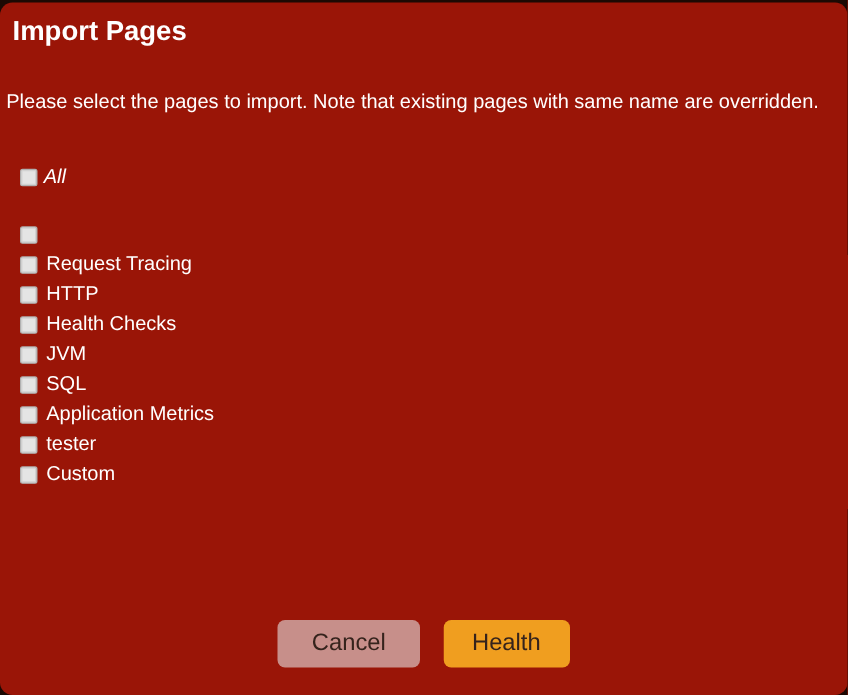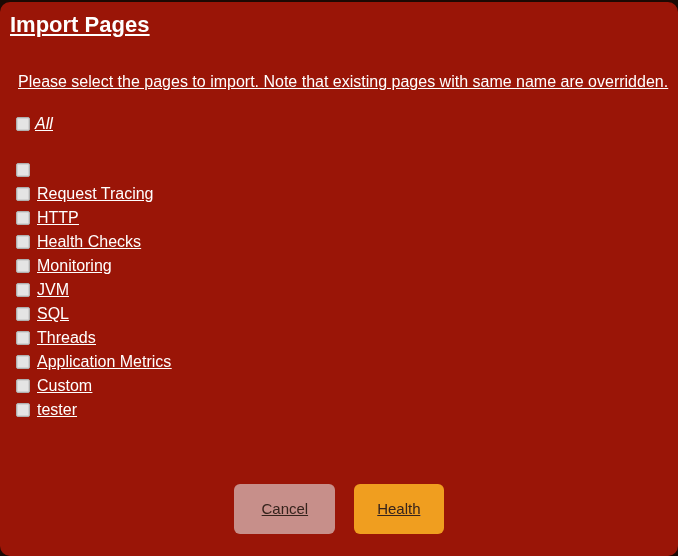--- a/index.html
+++ b/index.html
@@ -5,21 +5,21 @@
   :root{
     --modal_bg:#9a1507;
     --backdrop:#1c0903;
     --text:#ffffff;
     --checkbox_bg:#e4e4e4;
     --checkbox_border:#b0b0b0;
     --cancel_bg:#c78f8a;
     --import_bg:#f09e1f;
     --button_text:#35231c;
   }
-  *{box-sizing:border-box;margin:0;padding:0;text-decoration:underline;}
+  *{box-sizing:border-box;margin:0;padding:0;}
   html,body{width:678px;height:556px;overflow:hidden;}
   body{
     background:var(--backdrop);
     font-family:"Liberation Sans", sans-serif;
     position:relative;
   }
   .modal{
     position:absolute;
     left:0; top:2px;
     width:678px; height:554px;
@@ -28,27 +28,27 @@
     color:var(--text);
   }
   .modal-title{
     padding:10px 10px 0 10px;
     font-size:22px;
     font-weight:bold;
     line-height:26px;
   }
   .modal-desc{
     margin-top:34px;
-    padding:0 18px;
+    padding:0 5px;
     font-size:16px;
     line-height:20px;
     white-space:nowrap;
   }
   .rows{
-    margin-top:20px;
+    margin-top:38px;
   }
   .row{
     display:flex;
     align-items:center;
     height:24px;
     padding-left:16px;
     font-size:16px;
     cursor:pointer;
   }
   .row input[type=checkbox]{
@@ -68,25 +68,25 @@
   .spacer{height:22px;}
   .btn-bar{
     position:absolute;
     left:0; bottom:22px;
     width:100%;
     display:flex;
     justify-content:center;
     gap:19px;
   }
   .btn{
-    height:50px;
+    height:38px;
     border:none;
     border-radius:6px;
     font-family:"Liberation Sans", sans-serif;
-    font-size:15px;
+    font-size:19px;
     color:var(--button_text);
     cursor:pointer;
     line-height:38px;
   }
   .btn-cancel{
     background:var(--cancel_bg);
     padding:0 27px;
   }
   .btn-import{
     background:var(--import_bg);
@@ -118,45 +118,37 @@
     <label class="row">
       <input type="checkbox" style="">
       <span class="lbl">HTTP</span>
     </label>
     <label class="row">
       <input type="checkbox" style="">
       <span class="lbl">Health Checks</span>
     </label>
     <label class="row">
       <input type="checkbox" style="">
-      <span class="lbl">Monitoring</span>
-    </label>
-    <label class="row">
-      <input type="checkbox" style="">
       <span class="lbl">JVM</span>
     </label>
     <label class="row">
       <input type="checkbox" style="">
       <span class="lbl">SQL</span>
     </label>
     <label class="row">
       <input type="checkbox" style="">
-      <span class="lbl">Threads</span>
-    </label>
-    <label class="row">
-      <input type="checkbox" style="">
       <span class="lbl">Application Metrics</span>
     </label>
     <label class="row">
       <input type="checkbox" style="">
-      <span class="lbl">Custom</span>
+      <span class="lbl">tester</span>
     </label>
     <label class="row">
       <input type="checkbox" style="">
-      <span class="lbl">tester</span>
+      <span class="lbl">Custom</span>
     </label>
   </div>
 
   <div class="btn-bar">
     <button class="btn btn-cancel">Cancel</button>
     <button class="btn btn-import">Health</button>
   </div>
 </div>
 
 </body></html>

